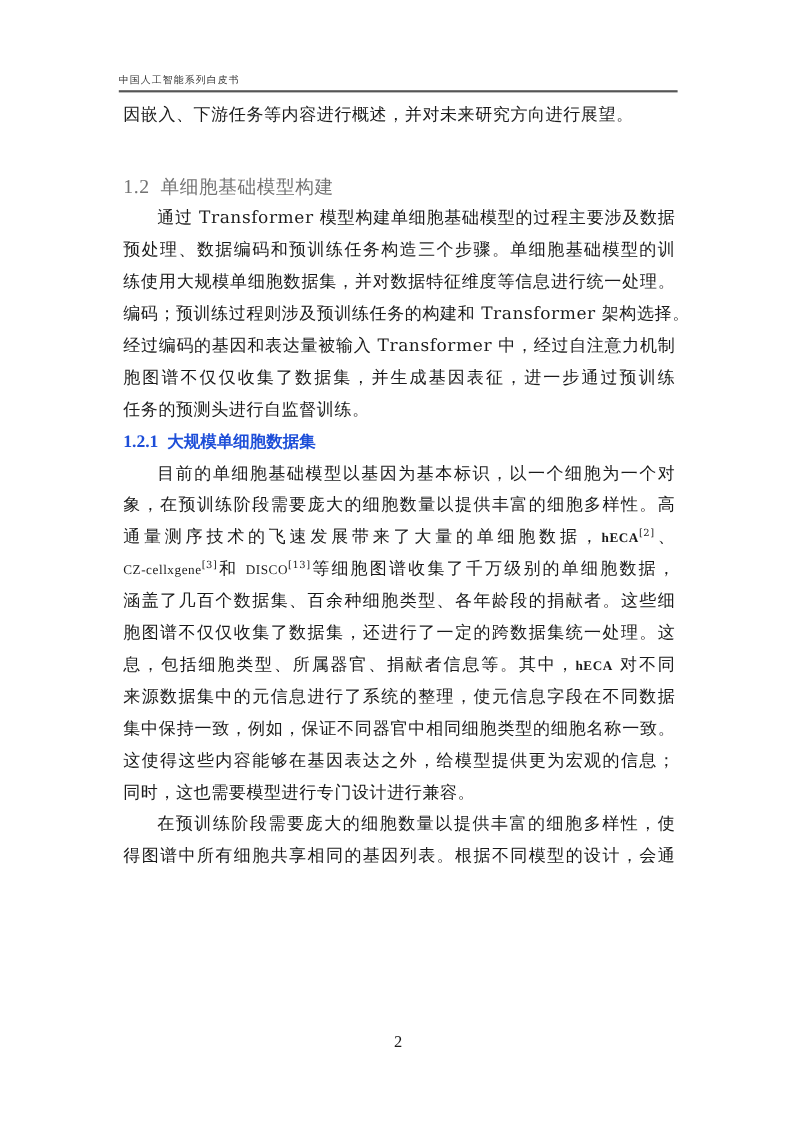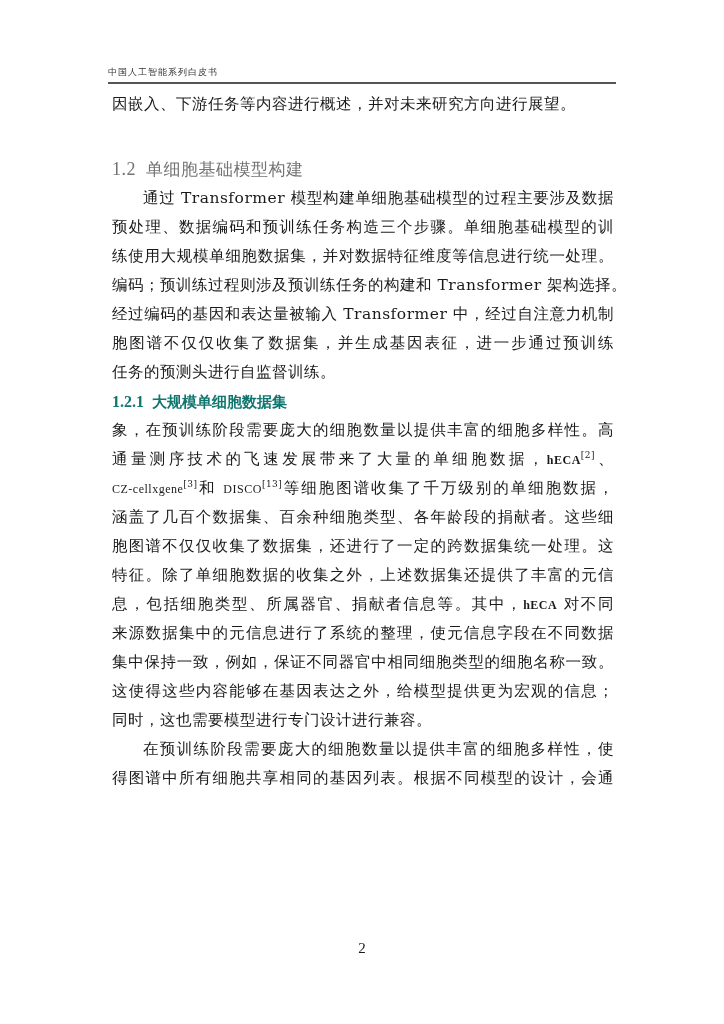--- a/index.html
+++ b/index.html
@@ -12,21 +12,21 @@
   .header-rule { position: absolute; left: 108px; width: 508px; top: 82px; height: 2px; background: #555; }
   .body { position: absolute; left: 112px; width: 502px; top: 90px; }
   .line { height: 29px; line-height: 29px; font-size: 15.5px; white-space: nowrap;
           text-align: justify; text-align-last: justify; letter-spacing: 0.5px; }
   .line.last { text-align-last: left; }
   .indent { padding-left: 31px; }
   .h2 { font-family: "DejaVu Sans", sans-serif; font-size: 17px; font-weight: normal;
         margin-top: 35px; height: 30px; line-height: 30px; letter-spacing: 0.5px; color: #737373; }
   .h2 .num { font-family: "Liberation Serif", serif; font-size: 18px; margin-right: 10px; }
   .h3 { font-family: "DejaVu Sans", sans-serif; font-weight: bold; font-size: 15px;
-        height: 29px; line-height: 29px; color: #0f766e; }
+        height: 29px; line-height: 29px; color: #1d4ed8; }
   .h3 .num { font-family: "Liberation Serif", serif; font-weight: bold; font-size: 16px; margin-right: 8px; }
   sup { font-size: 9px; line-height: 0; vertical-align: 6px; }
   .latin { font-family: Liberation Serif, serif; font-size: 12px; }
   .page-number { position: absolute; top: 940px; left: 0; width: 724px; text-align: center;
                  font-family: "Liberation Serif", serif; font-size: 15px; }
 </style>
 </head>
 <body>
 
 <div class="page">
@@ -50,30 +50,30 @@
       <div class="line">经过编码的基因和表达量被输入 Transformer 中，经过自注意力机制</div>
       <div class="line">胞图谱不仅仅收集了数据集，并生成基因表征，进一步通过预训练</div>
       <div class="line last">任务的预测头进行自监督训练。</div>
     </div>
 
     <div class="h3">
       <span class="num">1.2.1</span><span>大规模单细胞数据集</span>
     </div>
 
     <div>
+      <div class="line indent">目前的单细胞基础模型以基因为基本标识，以一个细胞为一个对</div>
       <div class="line">象，在预训练阶段需要庞大的细胞数量以提供丰富的细胞多样性。高</div>
       <div class="line">
         <span>通量测序技术的飞速发展带来了大量的单细胞数据，</span><span class="latin" style="font-weight:bold;">hECA</span><sup>[2]</sup><span>、</span>
       </div>
       <div class="line">
         <span class="latin">CZ-cellxgene</span><sup>[3]</sup><span>和 </span><span class="latin">DISCO</span><sup>[13]</sup><span>等细胞图谱收集了千万级别的单细胞数据，</span>
       </div>
       <div class="line">涵盖了几百个数据集、百余种细胞类型、各年龄段的捐献者。这些细</div>
       <div class="line">胞图谱不仅仅收集了数据集，还进行了一定的跨数据集统一处理。这</div>
-      <div class="line">特征。除了单细胞数据的收集之外，上述数据集还提供了丰富的元信</div>
       <div class="line">
         <span>息，包括细胞类型、所属器官、捐献者信息等。其中，</span><span class="latin" style="font-weight:bold;">hECA</span><span> 对不同</span>
       </div>
       <div class="line">来源数据集中的元信息进行了系统的整理，使元信息字段在不同数据</div>
       <div class="line">集中保持一致，例如，保证不同器官中相同细胞类型的细胞名称一致。</div>
       <div class="line">这使得这些内容能够在基因表达之外，给模型提供更为宏观的信息；</div>
       <div class="line last">同时，这也需要模型进行专门设计进行兼容。</div>
     </div>
 
     <div>

